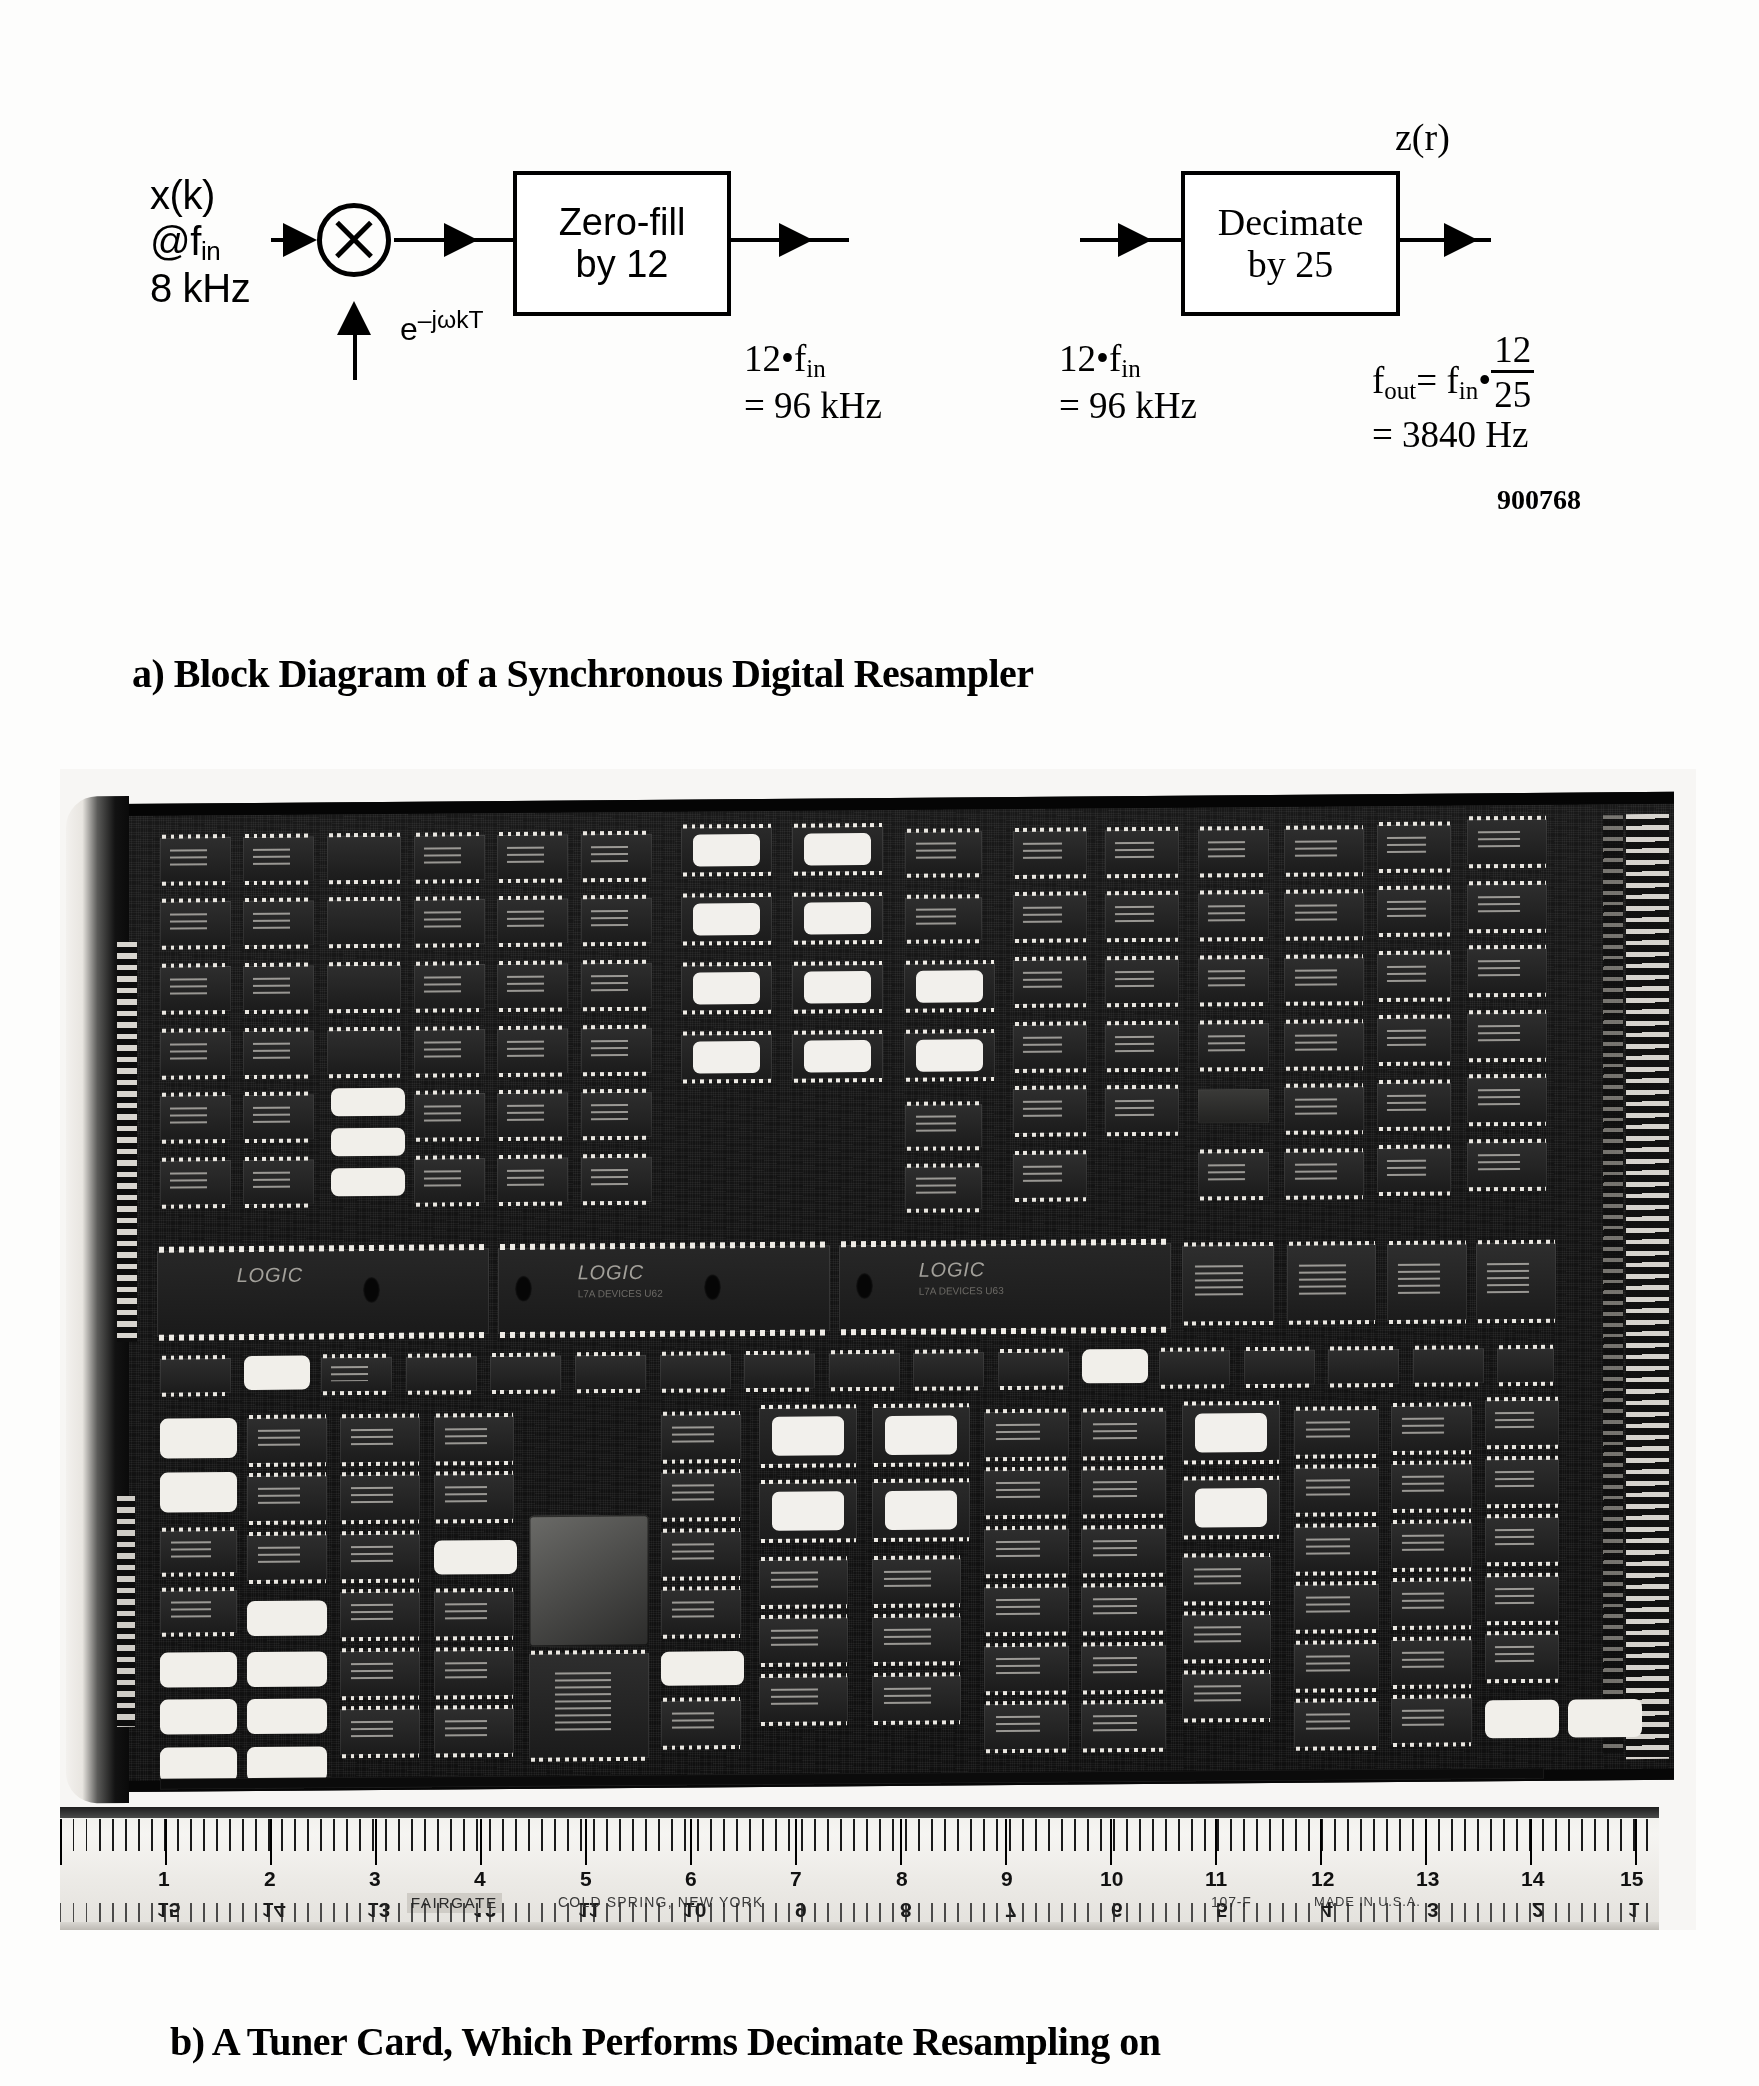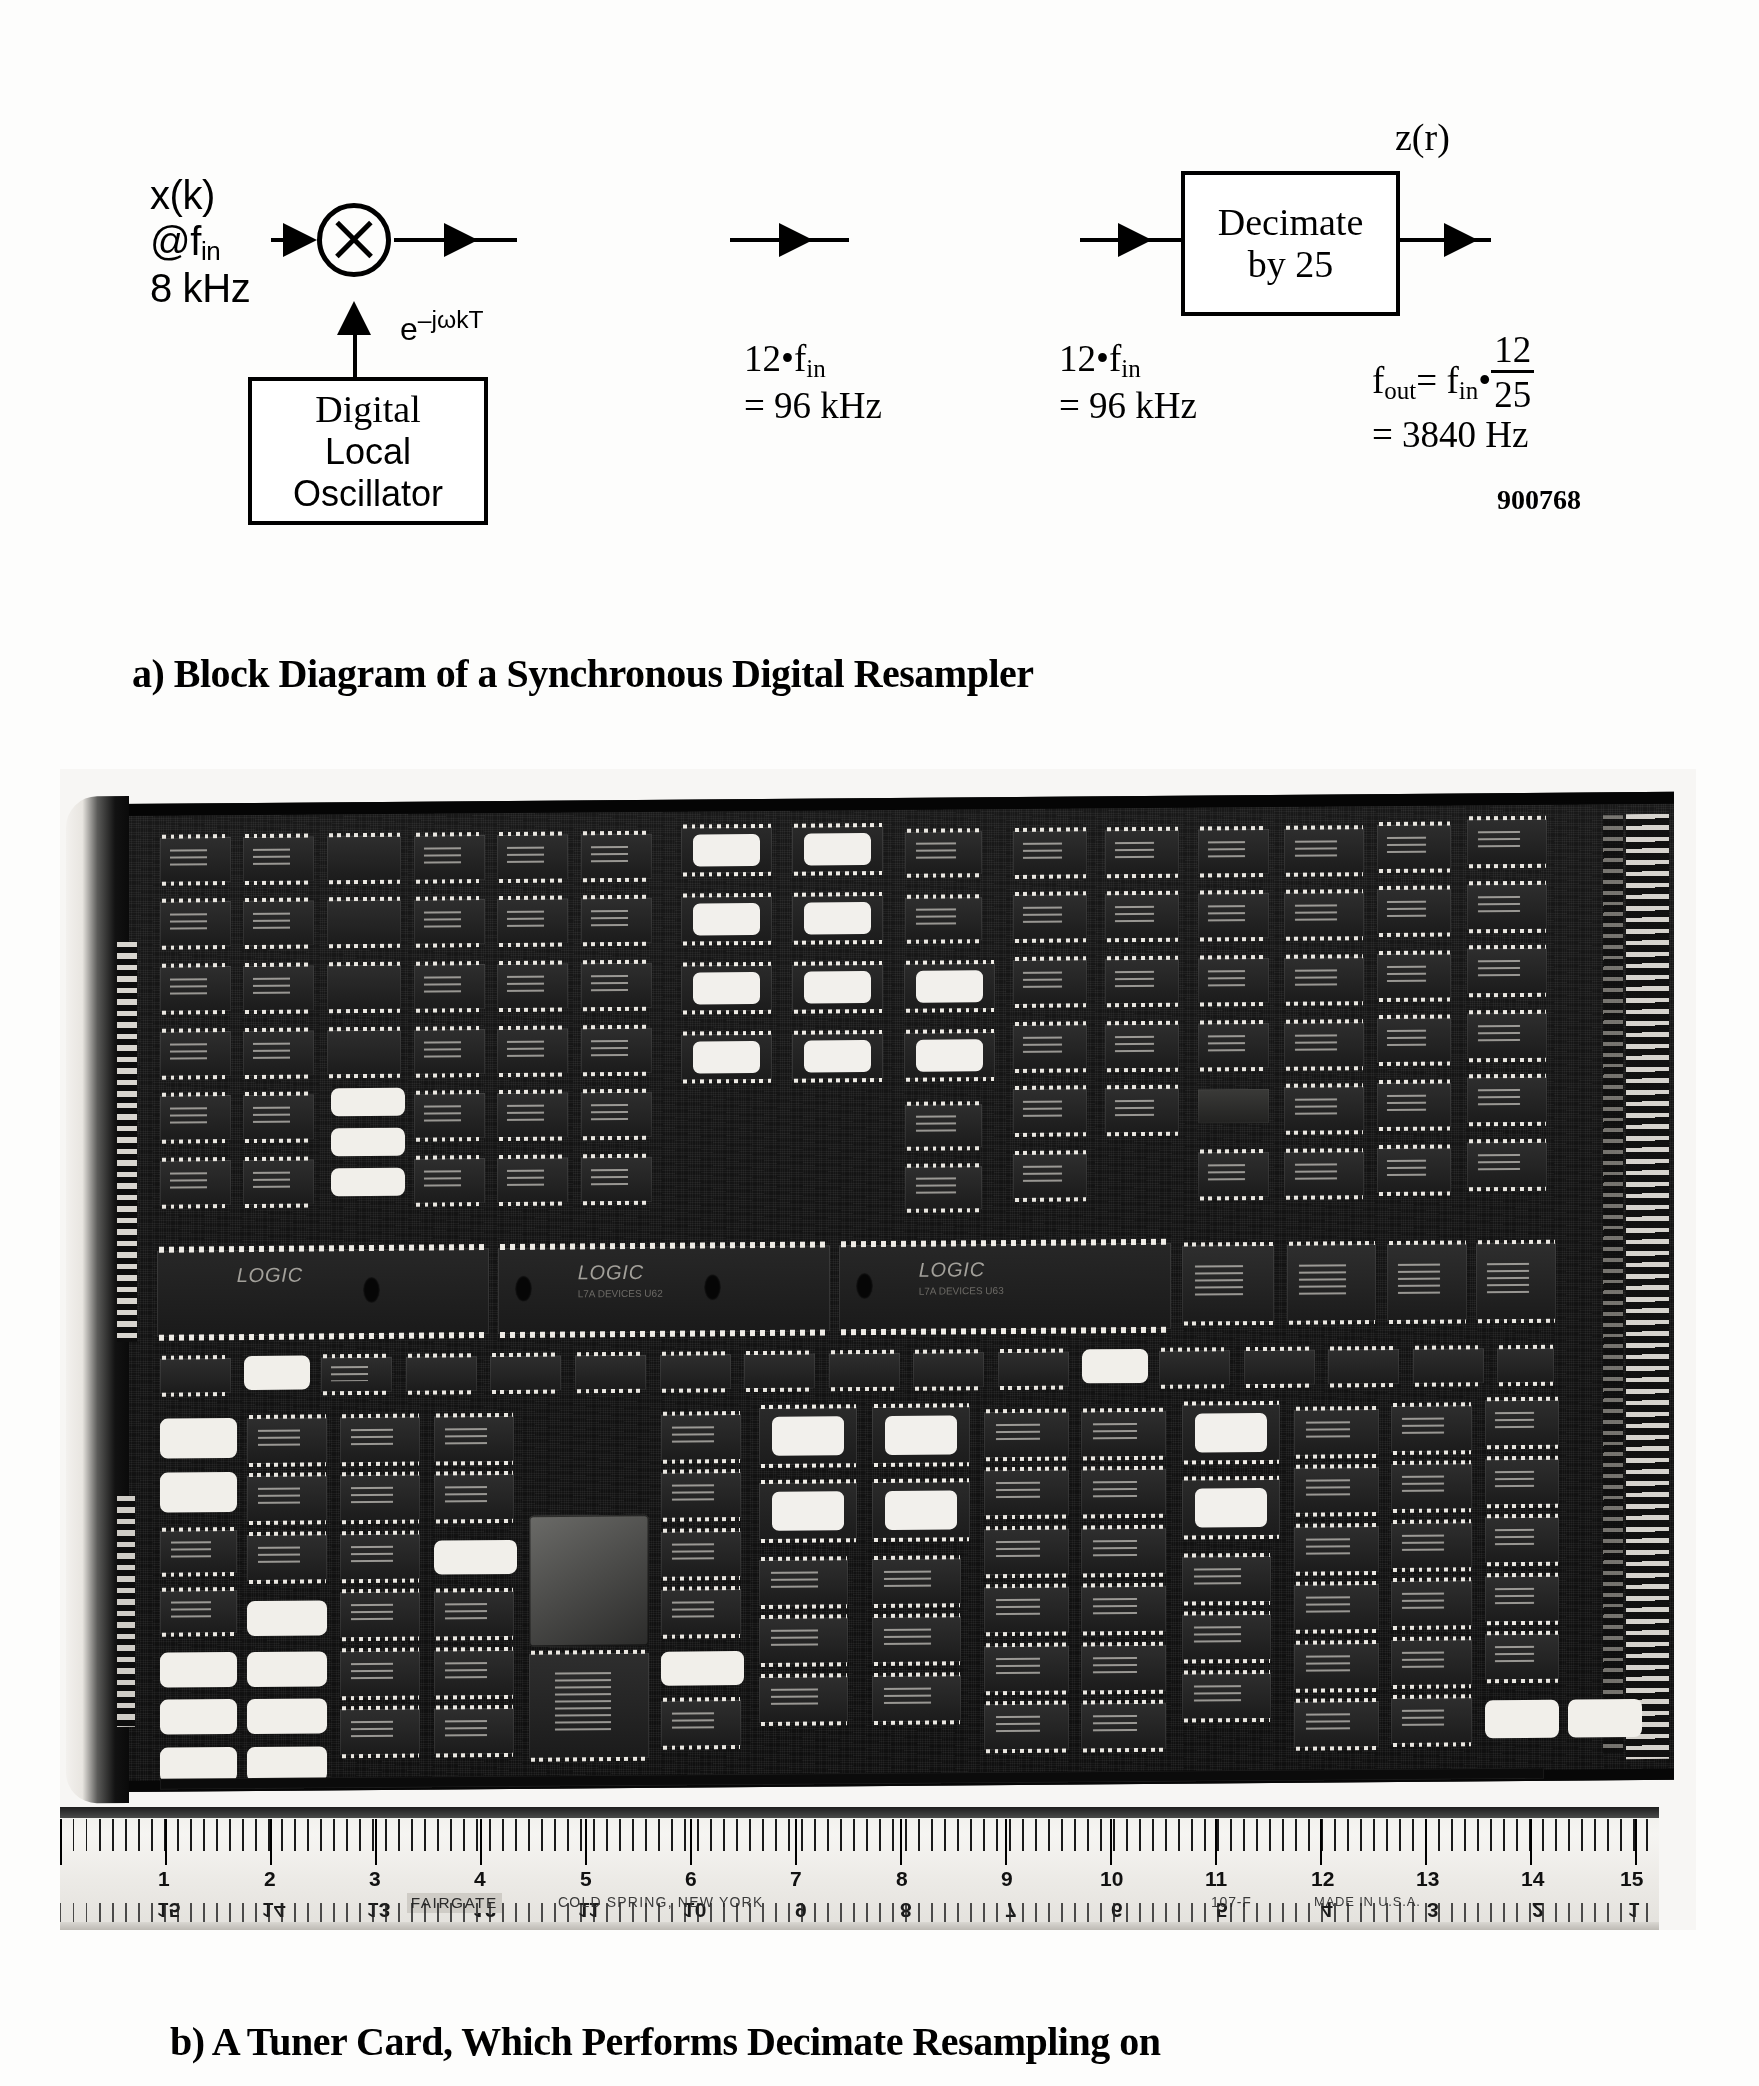--- a/index.html
+++ b/index.html
@@ -385,26 +385,27 @@
     <div class="wire h" style="left:394px; top:238px; width:123px;"></div>
     <div class="arrow-r" style="left:444px; top:223px;"></div>
 
     <div class="wire v" style="left:353px; top:307px; height:73px;"></div>
     <div class="arrow-u" style="left:337px; top:301px;"></div>
 
     <div id="lo-exp">
       <span>e</span><span class="sup">–jωkT</span>
     </div>
 
-    <div class="pbox" id="box-dlo">
-      <span class="l1">Digital</span>
-      <span class="l2">Local</span>
-      <span class="l3">Oscillator</span>
+
+    <div class="pbox" id="box-zerofill">
+      <div>
+        <span>Zero-fill</span><br>
+        <span>by 12</span>
+      </div>
     </div>
-
 
     <div class="wire h" style="left:730px; top:238px; width:119px;"></div>
     <div class="arrow-r" style="left:779px; top:223px;"></div>
 
 
     <div class="wire h" style="left:1080px; top:238px; width:104px;"></div>
     <div class="arrow-r" style="left:1118px; top:223px;"></div>
 
     <div class="pbox" id="box-decimate">
       <div>

